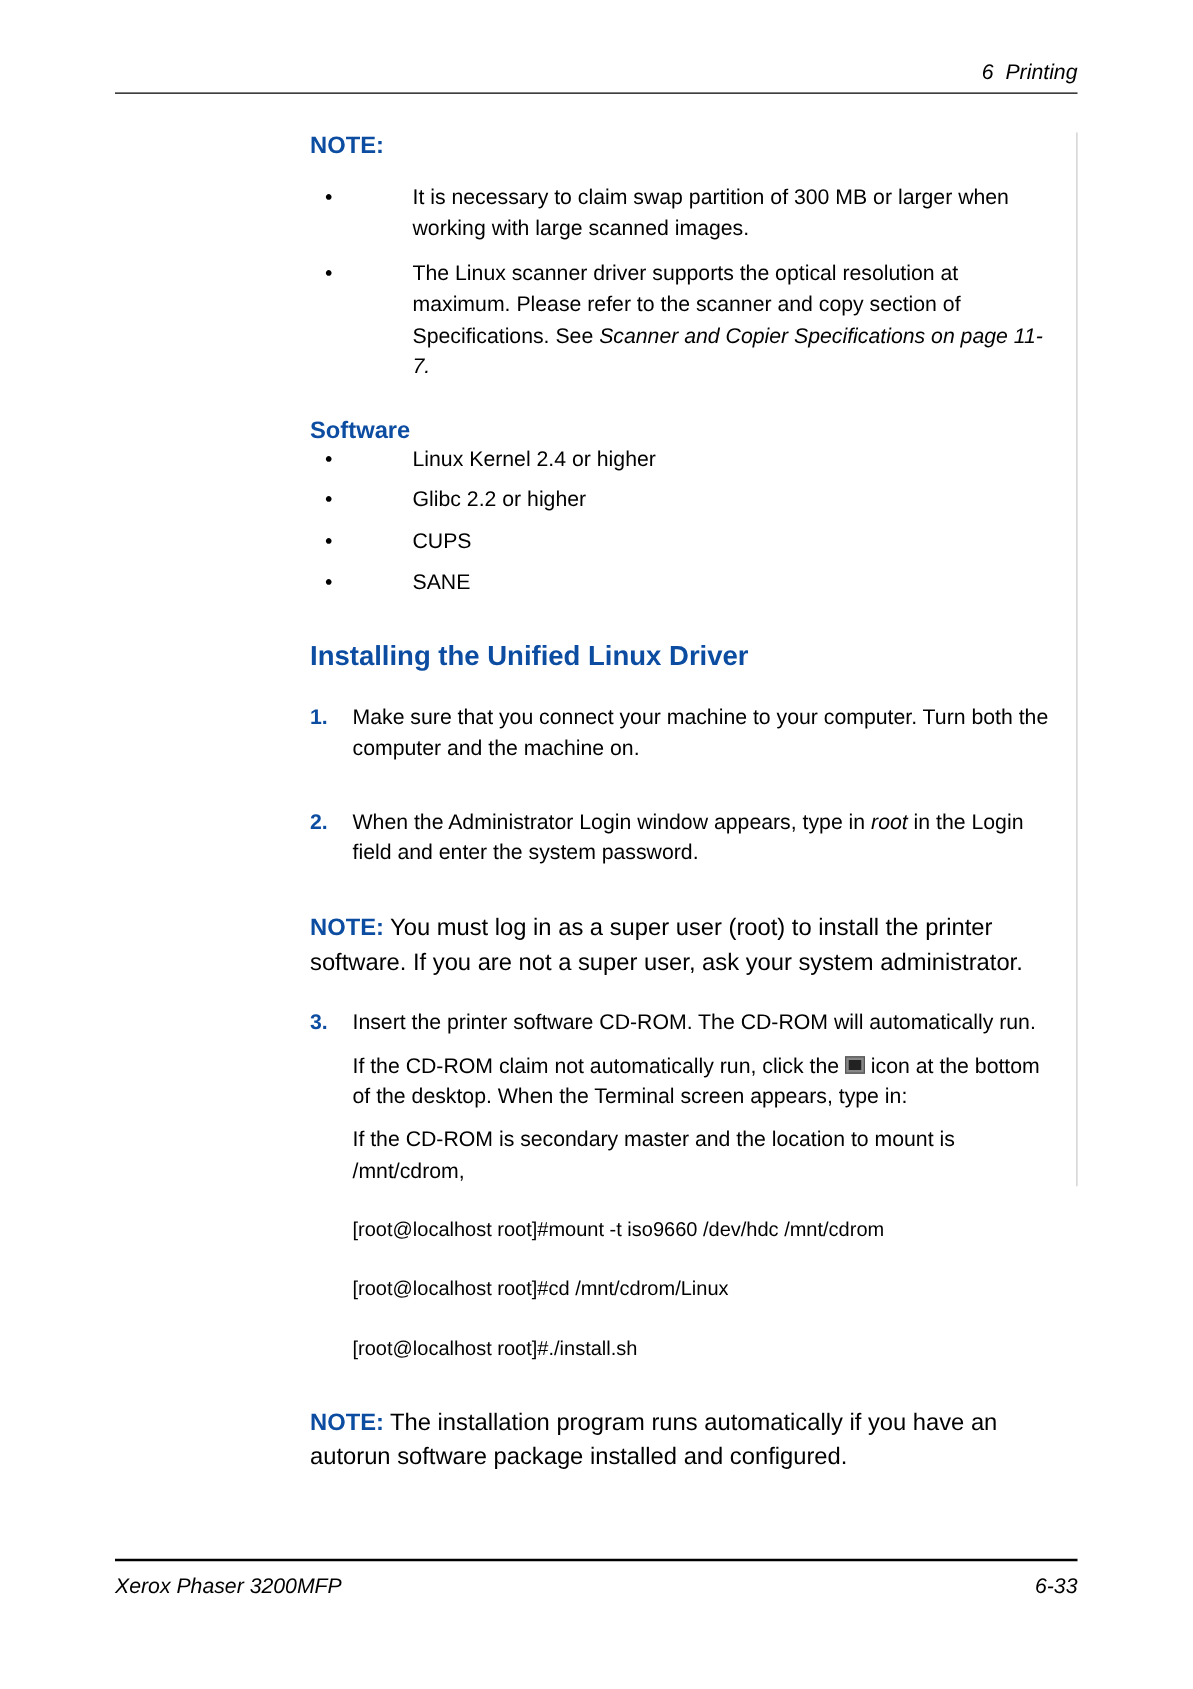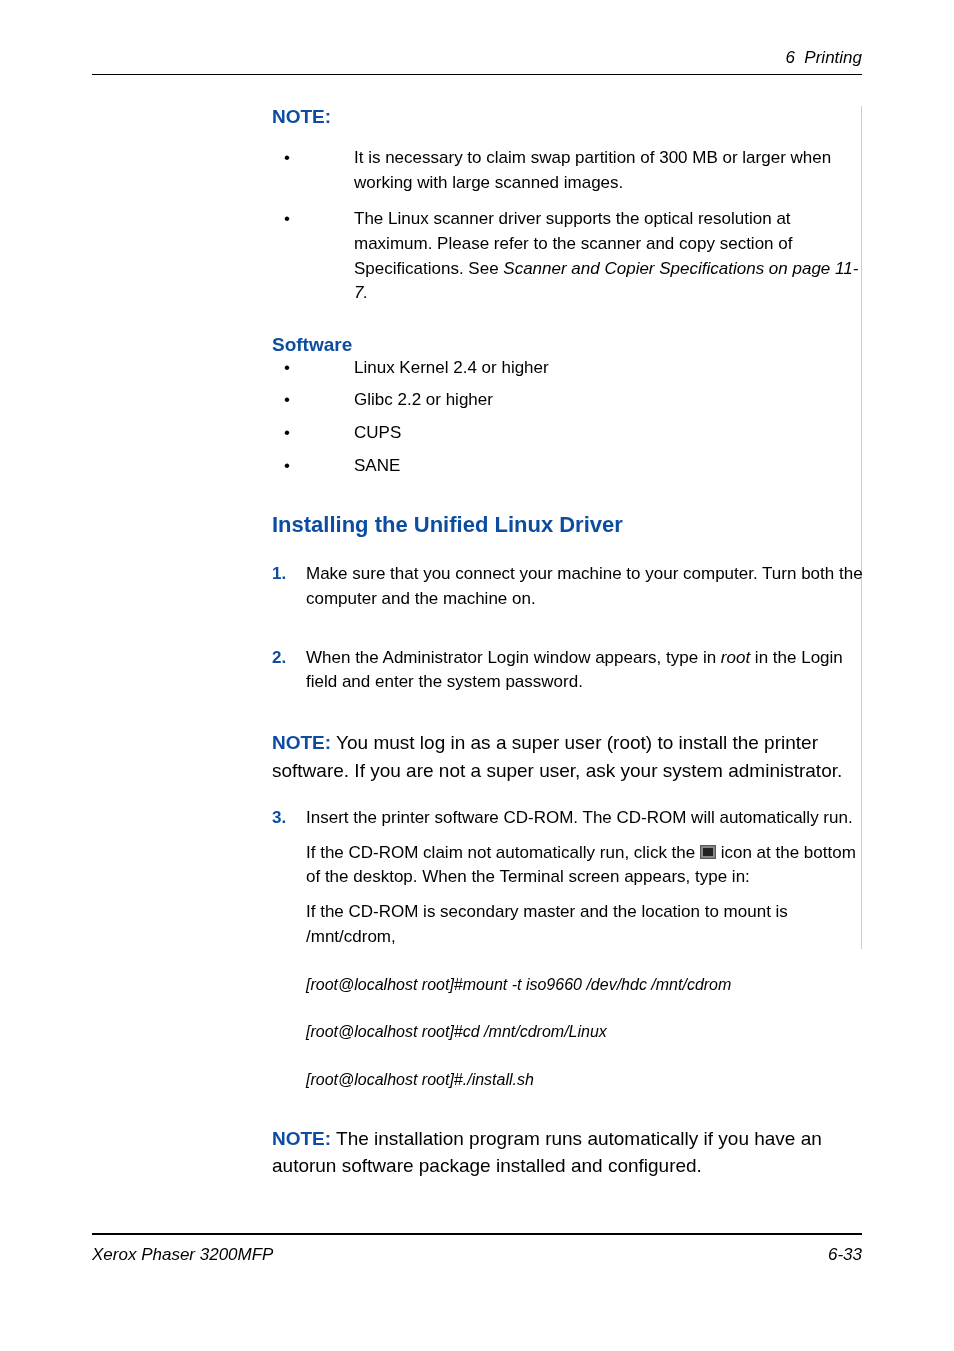--- a/index.html
+++ b/index.html
@@ -1,40 +1,40 @@
 <!DOCTYPE html>
 <html><head>
 <meta charset="utf-8">
 <style>
   * { box-sizing: border-box; margin: 0; padding: 0; }
   html, body { width: 954px; height: 1351px; background: #fff; font-family: Arial, Helvetica, sans-serif; color: #000; }
   .page { position: relative; width: 954px; height: 1351px; }
   .header-area { position: absolute; top: 48px; left: 92px; right: 92px; }
   .header-text { text-align: right; font-style: italic; font-size: 17px; color: #000; }
   .header-rule { border: none; border-top: 1.5px solid #000; margin-top: 6px; }
-  .content { position: absolute; top: 106px; left: 272px; width: 600px; }
+  .content { position: absolute; top: 106px; left: 248px; width: 600px; }
   .vrule { position: absolute; top: 106px; right: 92px; width: 0; border-left: 1px solid #ccc; height: 843px; }
   .h-note { color: #0c4da2; font-weight: bold; font-size: 19px; margin-bottom: 18px; }
   .bullet-list { padding-left: 12px; }
   .bullet-item { display: flex; margin-bottom: 12px; font-size: 17px; line-height: 1.45; gap: 42px; }
   .bullet-dot { width: 28px; flex-shrink: 0; }
   .bullet-dot::before { content: "•"; }
   .h-software { color: #0c4da2; font-weight: bold; font-size: 19px; margin-top: 28px; margin-bottom: 0; }
   .soft-list .bullet-item { margin-bottom: 8px; }
   .h-install { color: #0c4da2; font-weight: bold; font-size: 22px; margin-top: 34px; margin-bottom: 24px; }
   .num-item { display: flex; margin-bottom: 24px; font-size: 17px; line-height: 1.45; }
   .num-label { width: 34px; flex-shrink: 0; color: #0c4da2; font-weight: bold; }
   .num-body { flex: 1; }
   .num-body p { margin-bottom: 10px; }
   .note-block { font-size: 19px; line-height: 1.45; margin-bottom: 22px; }
   .note-label { color: #0c4da2; font-weight: bold; }
-  .cmd { font-style: italic; font-size: 16px; margin-bottom: 6px; margin-top: 24px; }
+  .cmd { font-size: 16px; margin-bottom: 6px; margin-top: 24px; }
   .terminal-icon { display: inline-block; width: 16px; height: 14px; background: #888; border: 1px solid #555; vertical-align: middle; position: relative; top: -1px; }
   .terminal-icon::after { content: ""; position: absolute; left: 2px; top: 2px; right: 2px; bottom: 2px; background: #222; }
-  .footer-area { position: absolute; bottom: 86px; left: 92px; right: 92px; }
+  .footer-area { position: absolute; bottom: 72px; left: 92px; right: 92px; }
   .footer-rule { border: none; border-top: 2px solid #000; margin-bottom: 10px; }
   .footer-row { display: flex; justify-content: space-between; font-style: italic; font-size: 17px; }
   .italic { font-style: italic; }
 </style>
 </head>
 <body>
 
 <div class="page">
 
   <div class="header-area">

